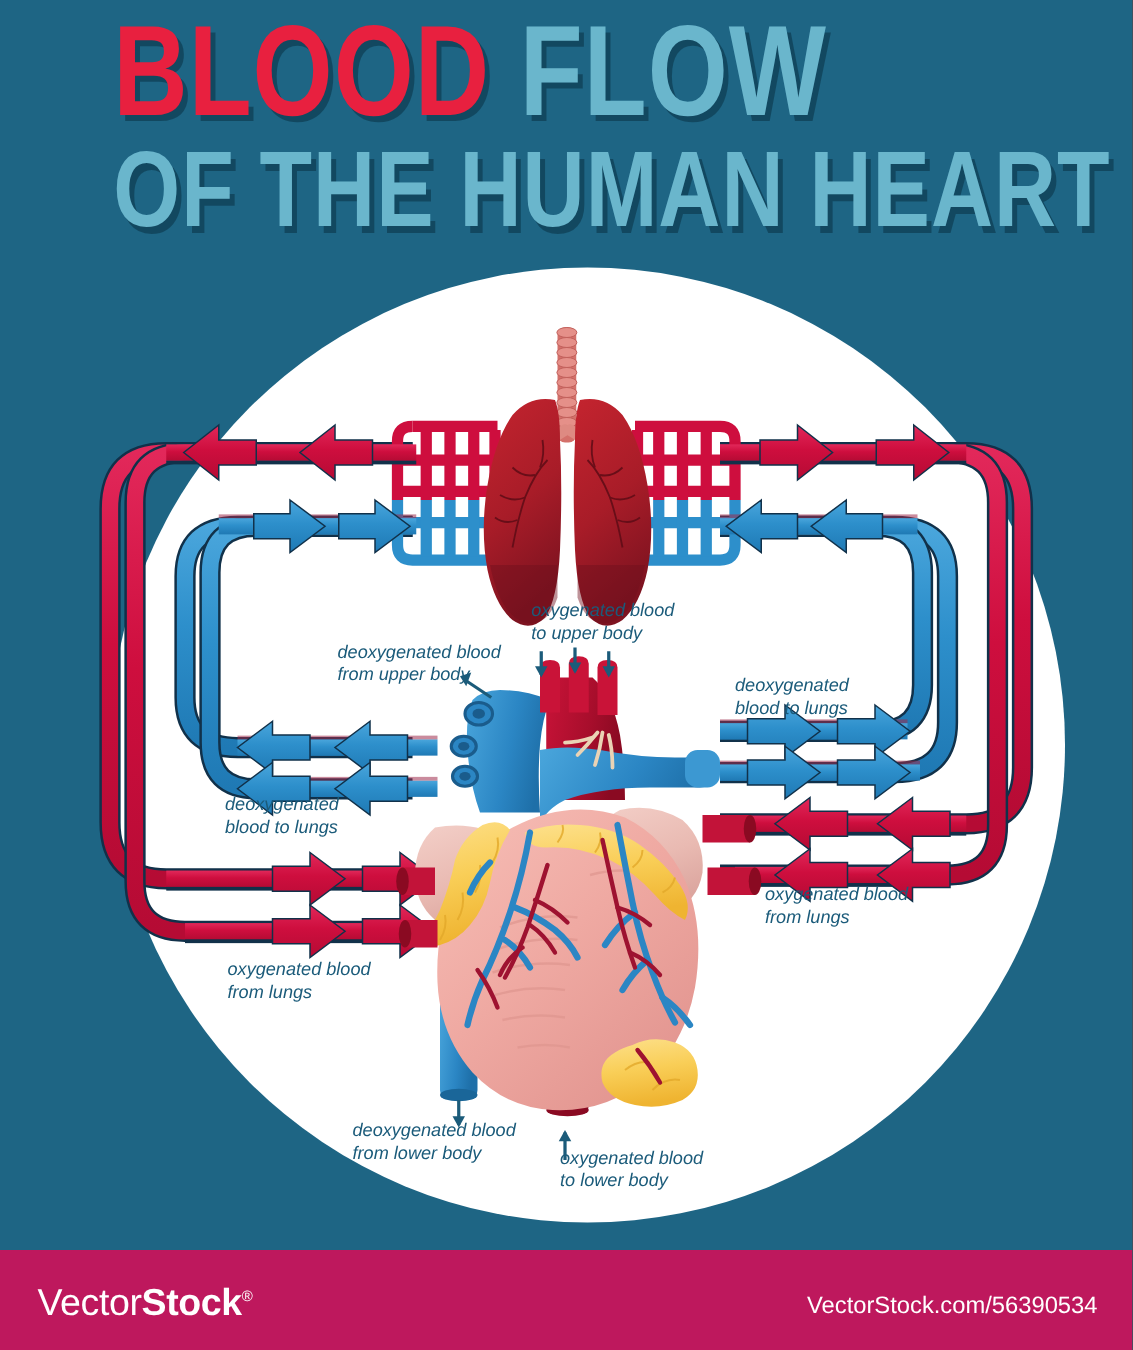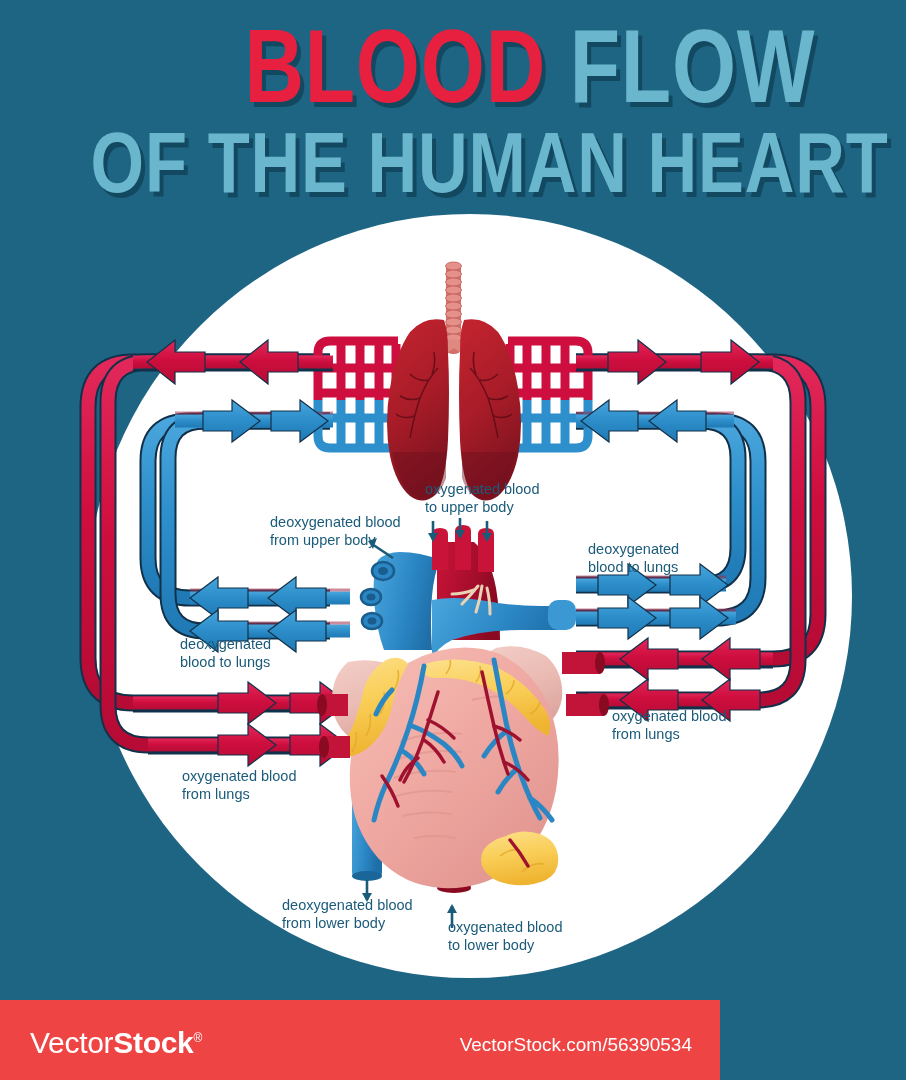--- a/index.html
+++ b/index.html
@@ -10,22 +10,22 @@
   #poster {
     position:relative;
     width:906px; height:1080px;
     background:#1E6584;
     overflow:hidden;
   }
 
   
   #title-block {
     position:absolute; top:0; left:0; width:906px; height:214px;
-    text-align:right; z-index:40;
-    padding-top:18px;
+    text-align:left; z-index:40;
+    padding-top:8px;
   }
   .title-line {
     font-family:"Liberation Sans Narrow","Liberation Sans", sans-serif;
     font-weight:bold;
     letter-spacing:1px;
     line-height:0.96;
     white-space:nowrap;
     transform:scaleX(0.80);
     transform-origin:center top;
   }
@@ -59,36 +59,37 @@
 
   
   .lbl {
     position:absolute;
     z-index:30;
     color:#1B5B7A;
     font-size:14.5px;
     line-height:1.22;
     font-family:"Liberation Sans", sans-serif;
     white-space:pre-line;
+    font-style:italic;
   }
 
   #lbl-oxy-upper      { left:425px; top:481px; width:145px; text-align:left; }
   #lbl-deoxy-upper    { left:270px; top:514px; width:150px; text-align:left; }
   #lbl-deoxy-lungs-r  { left:588px; top:541px; width:140px; text-align:left; }
   #lbl-deoxy-lungs-l  { left:180px; top:636px; width:130px; text-align:left; }
   #lbl-oxy-lungs-r    { left:612px; top:708px; width:140px; text-align:left; }
   #lbl-oxy-lungs-l    { left:182px; top:768px; width:130px; text-align:left; }
   #lbl-deoxy-lower    { left:282px; top:897px; width:150px; text-align:left; }
   #lbl-oxy-lower      { left:448px; top:919px; width:140px; text-align:left; }
 
   
   #footer {
     position:absolute; left:0; bottom:0;
-    width:720px; height:80px;
-    background:#ef4444;
+    width:906px; height:80px;
+    background:#be185d;
     z-index:60;
   }
   #wm-logo {
     position:absolute; left:30px; top:26px;
     color:#ffffff; font-size:30px;
     font-family:"Liberation Sans Narrow","Liberation Sans", sans-serif;
     letter-spacing:-0.3px;
   }
   #wm-logo .lite { font-weight:300; }
   #wm-logo .bold { font-weight:bold; }

